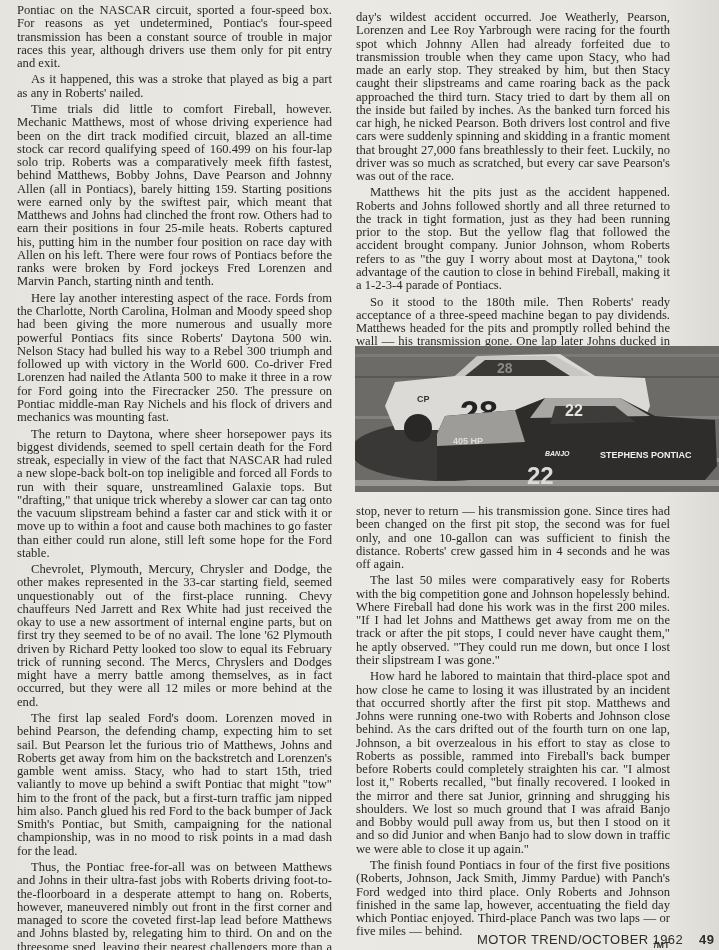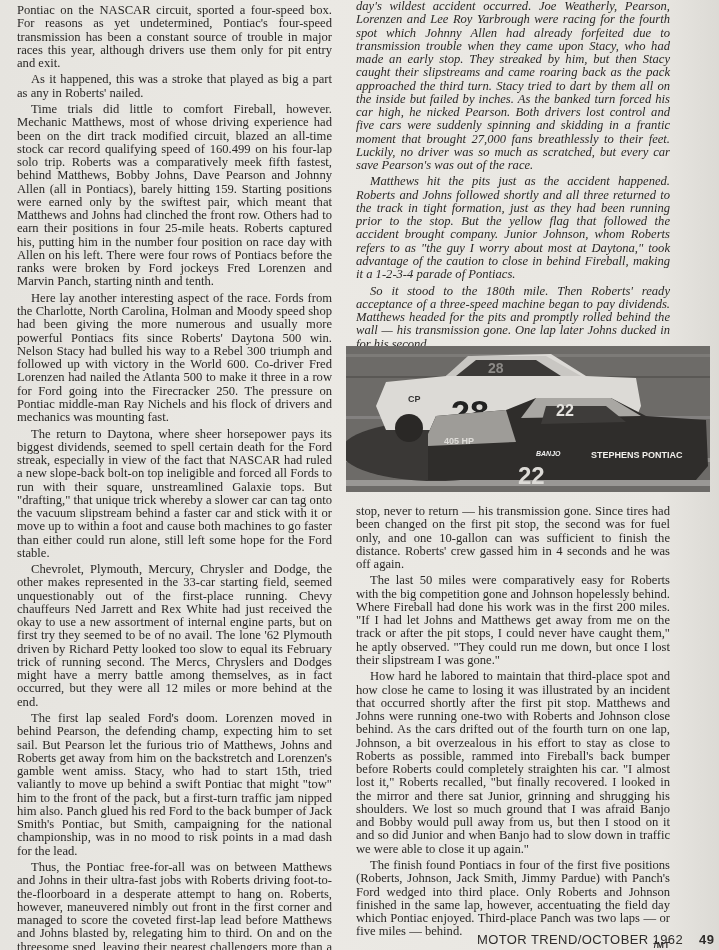--- a/index.html
+++ b/index.html
@@ -5,23 +5,23 @@
   html,body{margin:0;padding:0;}
   body{width:719px;height:950px;background:#e9e7e2;overflow:hidden;position:relative;
        font-family:"Liberation Serif","DejaVu Serif",serif;color:#2a2826;}
   .page{position:absolute;left:0;top:0;width:719px;height:950px;
         background:linear-gradient(90deg,#e6e4df 0%,#ebe9e4 45%,#e8e6e1 92%,#dcdad5 100%);}
   .col{position:absolute;font-size:12.6px;line-height:13.25px;text-align:justify;}
   .col p{margin:0;text-indent:14px;}
   .col p.first{text-indent:0;}
   .col p + p{margin-top:3.2px;}
   #left-col{left:17px;top:4px;width:315px;}
-  #right-col-top{left:356px;top:0;width:314px;font-style:italic;}
+  #right-col-top{left:356px;top:11px;width:314px;}
   #right-col-bottom{left:356px;top:505px;width:314px;}
-  .photo{position:absolute;left:346px;top:346px;width:364px;height:146px;
+  .photo{position:absolute;left:355px;top:346px;width:364px;height:146px;
          background:linear-gradient(180deg,#5e5c59 0%,#7a7875 40%,#6a6865 60%,#8a8885 100%);overflow:hidden;}
   .photo svg{display:block;}
   .sig{display:block;text-align:right;font-family:"Liberation Sans","DejaVu Sans",sans-serif;
        font-weight:bold;font-size:8.5px;letter-spacing:0.5px;}
   .footer{position:absolute;left:477px;top:932px;font-family:"Liberation Sans","DejaVu Sans",sans-serif;
           font-size:13px;letter-spacing:0.4px;color:#2e2c2a;}
   .footer .pnum{font-weight:bold;margin-left:12px;}
 </style>
 </head>
 <body>

